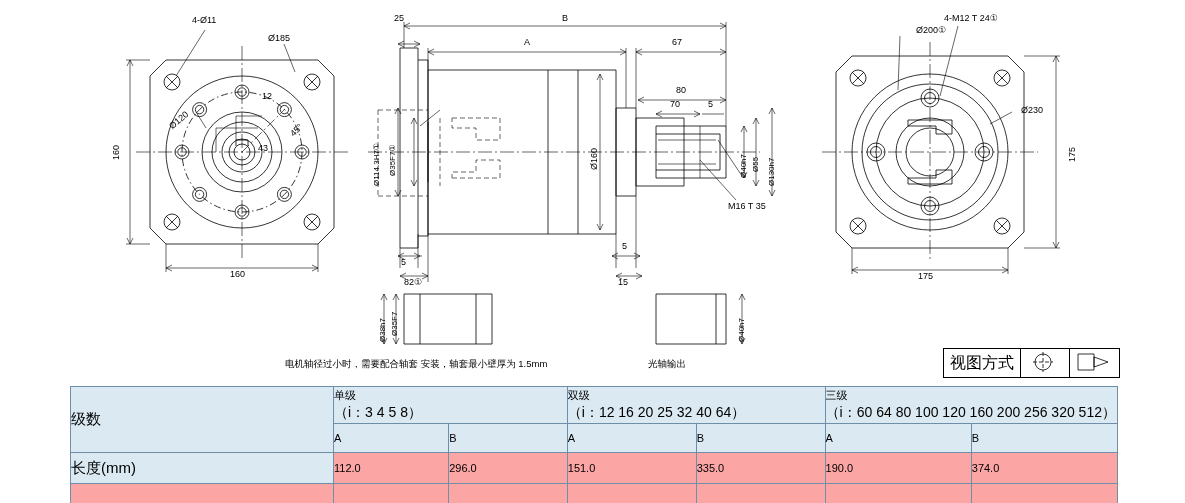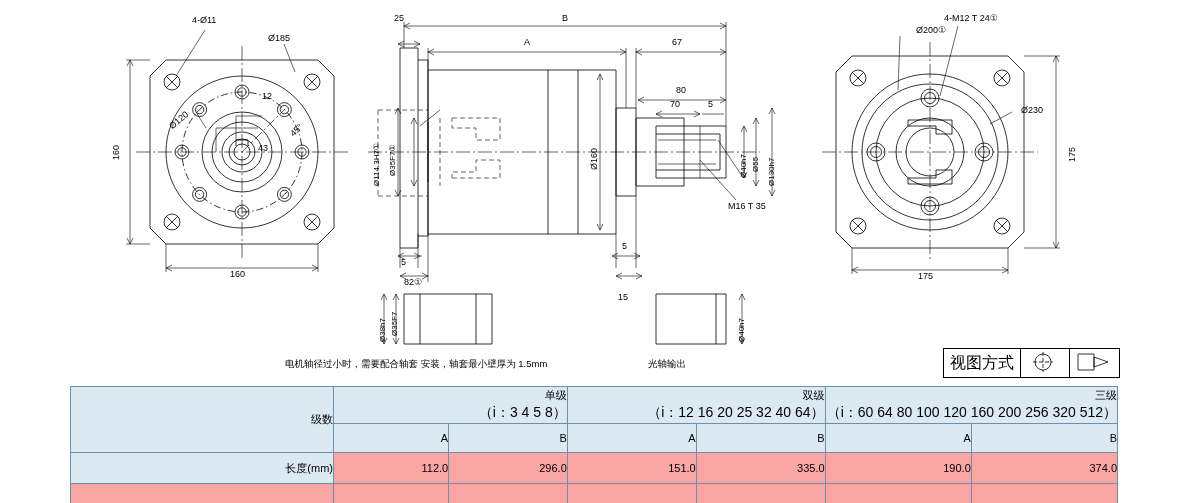--- a/index.html
+++ b/index.html
@@ -3,26 +3,26 @@
 <meta charset="utf-8">
 <style>
   html,body{margin:0;padding:0;background:#fff;}
   body{width:1185px;height:503px;position:relative;font-family:"Liberation Sans",sans-serif;color:#000;overflow:hidden;}
   .stage{position:absolute;left:0;top:0;width:1185px;height:503px;}
   svg{display:block;}
   .lbl{position:absolute;font-size:9px;line-height:1;white-space:nowrap;color:#000;}
   .lbl.s8{font-size:8px;}
   
   .tbl{position:absolute;left:70px;top:386px;width:1048px;border-collapse:collapse;font-size:11px;}
-  .tbl td{border:1px solid #6f8fa8;text-align:right;vertical-align:middle;padding:0;}
+  .tbl td{border:1px solid #6f8fa8;text-align:left;vertical-align:middle;padding:0;}
   .tbl .hdr{background:#dbe9f2;height:36px;}
   .tbl .sub{background:#dbe9f2;height:28px;}
   .tbl .row{background:#fca5a5;height:30px;}
   .tbl .grp{font-size:11px;line-height:1.35;}
-  .tbl .lead{background:#dbe9f2;font-size:11px;}
+  .tbl .lead{background:#dbe9f2;font-size:15px;}
   .tbl .small{font-size:14px;}
   .viewbox{position:absolute;left:943px;top:348px;width:175px;height:28px;border:1px solid #000;display:flex;align-items:center;}
   .viewbox .cell{height:100%;display:flex;align-items:center;justify-content:center;}
   .viewbox .c1{width:76px;font-size:16px;border-right:1px solid #000;}
   .viewbox .c2{width:48px;border-right:1px solid #000;}
   .viewbox .c3{flex:1;}
   .cap{position:absolute;font-size:9.5px;white-space:nowrap;}
 </style>
 </head>
 <body>
@@ -333,21 +333,21 @@
 <div class="lbl s8" style="left:373px;top:186px;transform:rotate(-90deg);transform-origin:0 0;">Ø114.3H7①</div>
 <div class="lbl s8" style="left:389px;top:176px;transform:rotate(-90deg);transform-origin:0 0;">Ø35F7①</div>
 <div class="lbl" style="left:590px;top:170px;transform:rotate(-90deg);transform-origin:0 0;">Ø160</div>
 <div class="lbl s8" style="left:740px;top:178px;transform:rotate(-90deg);transform-origin:0 0;">Ø40h7</div>
 <div class="lbl s8" style="left:752px;top:172px;transform:rotate(-90deg);transform-origin:0 0;">Ø55</div>
 <div class="lbl s8" style="left:768px;top:186px;transform:rotate(-90deg);transform-origin:0 0;">Ø130h7</div>
 <div class="lbl" style="left:728px;top:202px;">M16 T 35</div>
 <div class="lbl" style="left:401px;top:258px;">5</div>
 <div class="lbl" style="left:404px;top:278px;">82①</div>
 <div class="lbl" style="left:622px;top:242px;">5</div>
-<div class="lbl" style="left:618px;top:293px;">15</div>
+<div class="lbl" style="left:618px;top:278px;">15</div>
 
 <div class="lbl" style="left:944px;top:14px;">4-M12 T 24①</div>
 <div class="lbl" style="left:878px;top:26px;padding-left:38px;">Ø200①</div>
 <div class="lbl" style="left:1021px;top:106px;">Ø230</div>
 <div class="lbl" style="left:1068px;top:162px;transform:rotate(-90deg);transform-origin:0 0;">175</div>
 <div class="lbl" style="left:918px;top:272px;">175</div>
 
 <div class="lbl s8" style="left:379px;top:342px;transform:rotate(-90deg);transform-origin:0 0;">Ø38h7</div>
 <div class="lbl s8" style="left:391px;top:336px;transform:rotate(-90deg);transform-origin:0 0;">Ø35F7</div>
 <div class="lbl s8" style="left:738px;top:342px;transform:rotate(-90deg);transform-origin:0 0;">Ø40h7</div>

